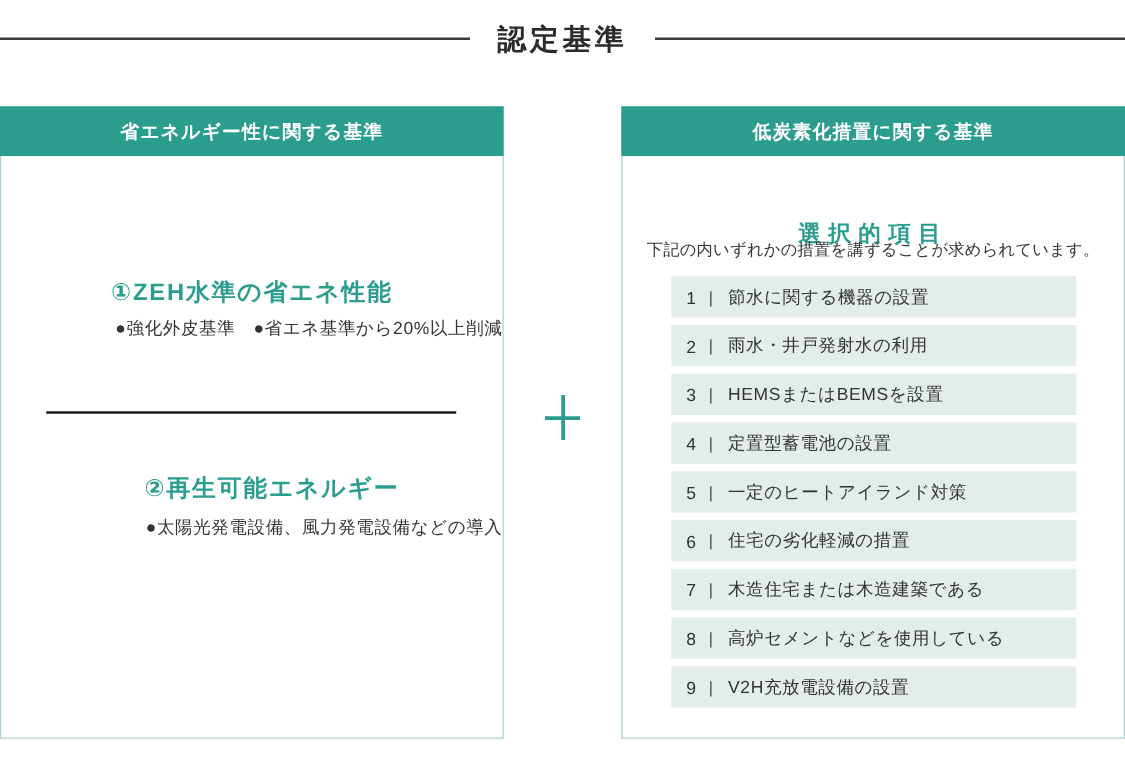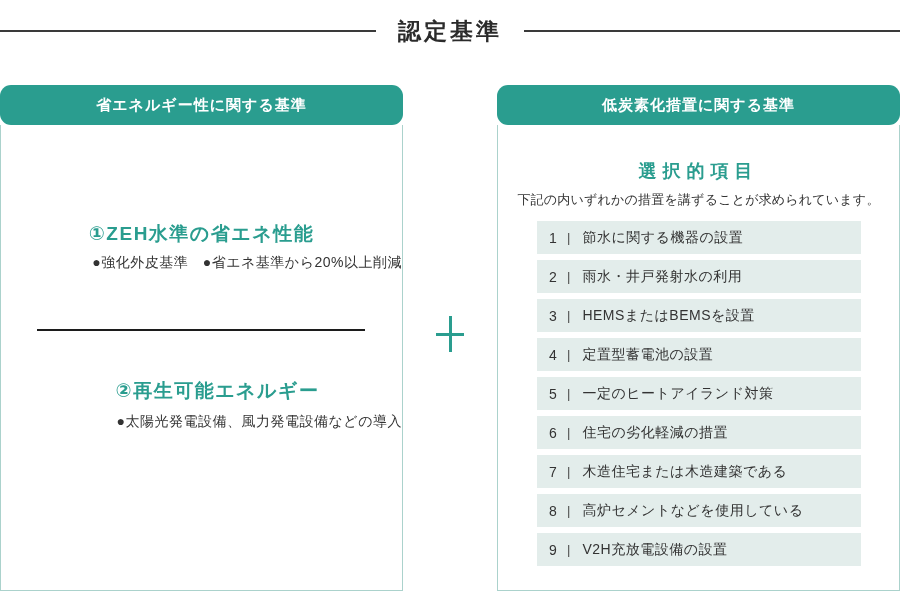--- a/index.html
+++ b/index.html
@@ -23,21 +23,21 @@
     color: #2b2b2b; letter-spacing: 3px; white-space: nowrap;
   }
 
   
   .panel { position: absolute; top: 85px; width: 403px; height: 506px; }
   .left-panel  { left: 0; }
   .right-panel { left: 497px; }
   .panel-header {
     height: 40px; background: #2a9d8f; color: #ffffff;
     font-size: 15px; font-weight: 700; letter-spacing: 1px;
-    display: flex; align-items: center; justify-content: center; border-radius: 11px;
+    display: flex; align-items: center; justify-content: center;
   }
   .panel-body {
     position: absolute; top: 40px; left: 0; right: 0; bottom: 0;
     background: #ffffff; border: 1px solid #abd2cc; border-top: none;
   }
 
   
   .section-heading {
     position: absolute; left: 0; right: 0; margin: 0;
     text-align: center; color: #2a9d8f;
@@ -56,21 +56,21 @@
     background: #1c1c1c;
   }
 
   
   .plus { position: absolute; left: 436px; top: 316px; width: 28px; height: 36px; }
   .plus .ph { position: absolute; left: 0; top: 17px; width: 28px; height: 3px; background: #2a9d8f; }
   .plus .pv { position: absolute; left: 12.5px; top: 0; width: 3px; height: 36px; background: #2a9d8f; }
 
   
   .selective-heading {
-    position: absolute; top: 34px; left: 0; right: 0; margin: 0;
+    position: absolute; top: 34px; left: 0; right: 0; margin: 16px;
     text-align: center; color: #2a9d8f;
     font-size: 18px; font-weight: 700; letter-spacing: 6px;
   }
   .selective-desc {
     position: absolute; top: 66px; left: 0; right: 0; margin: 0;
     text-align: center; color: #333333; font-size: 13px; letter-spacing: 0.2px;
   }
   .measure-list {
     position: absolute; top: 96px; left: 39px; right: 38px;
     margin: 0; padding: 0; list-style: none;

